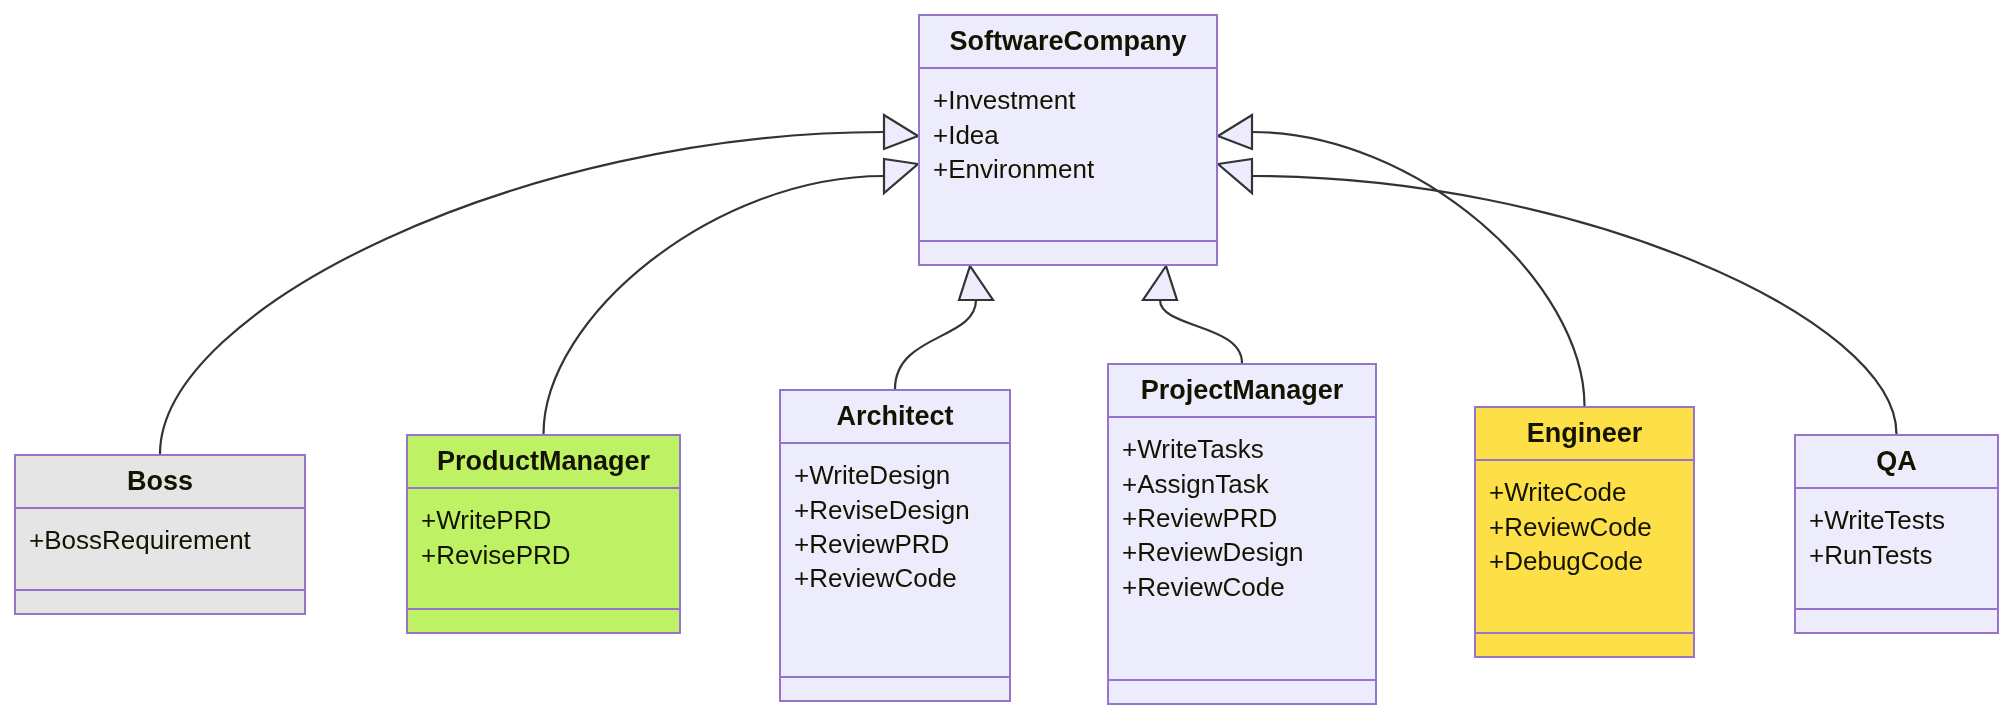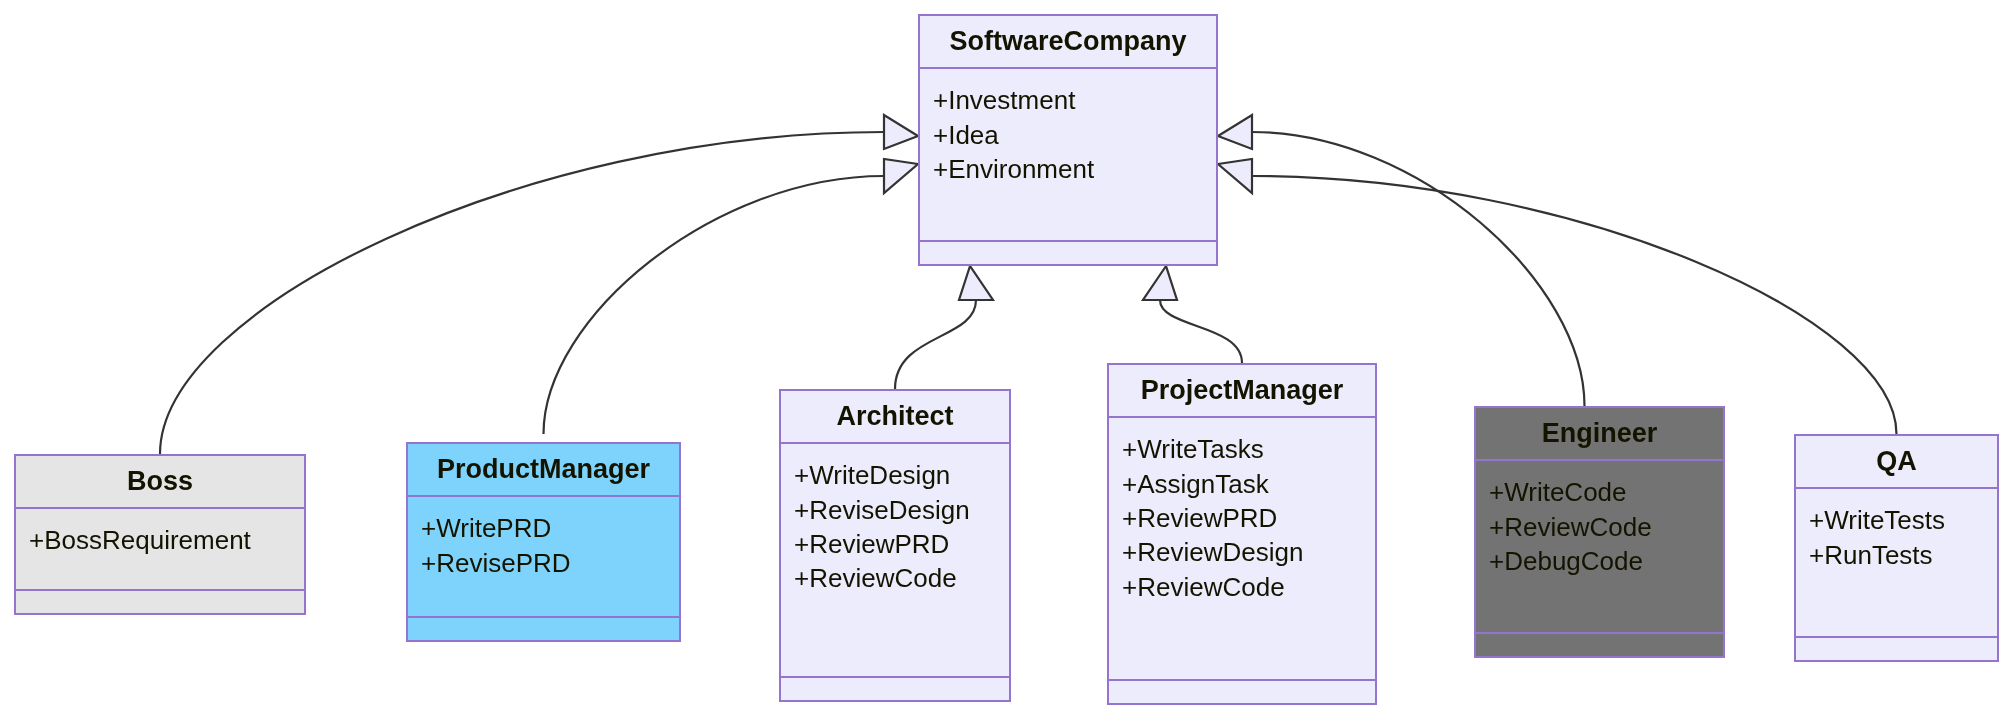--- a/index.html
+++ b/index.html
@@ -117,21 +117,21 @@
         </div>
         <div class="class-methods"></div>
       </div>
       <div class="uml-class" style="left: 14px; top: 454px; width: 292px; height: 161px; background: #e5e5e5; border-color: rgb(149, 116, 205);">
         <div class="class-title" style="border-bottom-color: rgb(149, 116, 205); color: rgb(19, 19, 0);">Boss</div>
         <div class="class-attrs" style="border-bottom-color: rgb(149, 116, 205);">
           <div class="attr-row" style="color: rgb(19, 19, 0);">+BossRequirement</div>
         </div>
         <div class="class-methods"></div>
       </div>
-      <div class="uml-class" style="left: 406px; top: 434px; width: 275px; height: 200px; background: #7dd3fc; border-color: rgb(149, 116, 205); margin-top: 8px;">
+      <div class="uml-class" style="left: 406px; top: 434px; width: 275px; height: 200px; background: #bef264; border-color: rgb(149, 116, 205);">
         <div class="class-title" style="border-bottom-color: rgb(149, 116, 205); color: rgb(19, 19, 0);">ProductManager</div>
         <div class="class-attrs" style="border-bottom-color: rgb(149, 116, 205);">
           <div class="attr-row" style="color: rgb(19, 19, 0);">+WritePRD</div>
           <div class="attr-row" style="color: rgb(19, 19, 0);">+RevisePRD</div>
         </div>
         <div class="class-methods"></div>
       </div>
       <div class="uml-class" style="left: 779px; top: 389px; width: 232px; height: 313px; background: rgb(236, 236, 253); border-color: rgb(149, 116, 205);">
         <div class="class-title" style="border-bottom-color: rgb(149, 116, 205); color: rgb(19, 19, 0);">Architect</div>
         <div class="class-attrs" style="border-bottom-color: rgb(149, 116, 205);">
@@ -146,30 +146,30 @@
         <div class="class-title" style="border-bottom-color: rgb(149, 116, 205); color: rgb(19, 19, 0);">ProjectManager</div>
         <div class="class-attrs" style="border-bottom-color: rgb(149, 116, 205);">
           <div class="attr-row" style="color: rgb(19, 19, 0);">+WriteTasks</div>
           <div class="attr-row" style="color: rgb(19, 19, 0);">+AssignTask</div>
           <div class="attr-row" style="color: rgb(19, 19, 0);">+ReviewPRD</div>
           <div class="attr-row" style="color: rgb(19, 19, 0);">+ReviewDesign</div>
           <div class="attr-row" style="color: rgb(19, 19, 0);">+ReviewCode</div>
         </div>
         <div class="class-methods"></div>
       </div>
-      <div class="uml-class" style="left: 1474px; top: 406px; width: 251px; height: 252px; background: #737373; border-color: rgb(149, 116, 205);">
+      <div class="uml-class" style="left: 1474px; top: 406px; width: 221px; height: 252px; background: #fde047; border-color: rgb(149, 116, 205);">
         <div class="class-title" style="border-bottom-color: rgb(149, 116, 205); color: rgb(19, 19, 0);">Engineer</div>
         <div class="class-attrs" style="border-bottom-color: rgb(149, 116, 205);">
           <div class="attr-row" style="color: rgb(19, 19, 0);">+WriteCode</div>
           <div class="attr-row" style="color: rgb(19, 19, 0);">+ReviewCode</div>
           <div class="attr-row" style="color: rgb(19, 19, 0);">+DebugCode</div>
         </div>
         <div class="class-methods"></div>
       </div>
-      <div class="uml-class" style="left: 1794px; top: 434px; width: 205px; height: 228px; background: rgb(236, 236, 253); border-color: rgb(149, 116, 205);">
+      <div class="uml-class" style="left: 1794px; top: 434px; width: 205px; height: 200px; background: rgb(236, 236, 253); border-color: rgb(149, 116, 205);">
         <div class="class-title" style="border-bottom-color: rgb(149, 116, 205); color: rgb(19, 19, 0);">QA</div>
         <div class="class-attrs" style="border-bottom-color: rgb(149, 116, 205);">
           <div class="attr-row" style="color: rgb(19, 19, 0);">+WriteTests</div>
           <div class="attr-row" style="color: rgb(19, 19, 0);">+RunTests</div>
         </div>
         <div class="class-methods"></div>
       </div>
     </div>
 
 </div>

